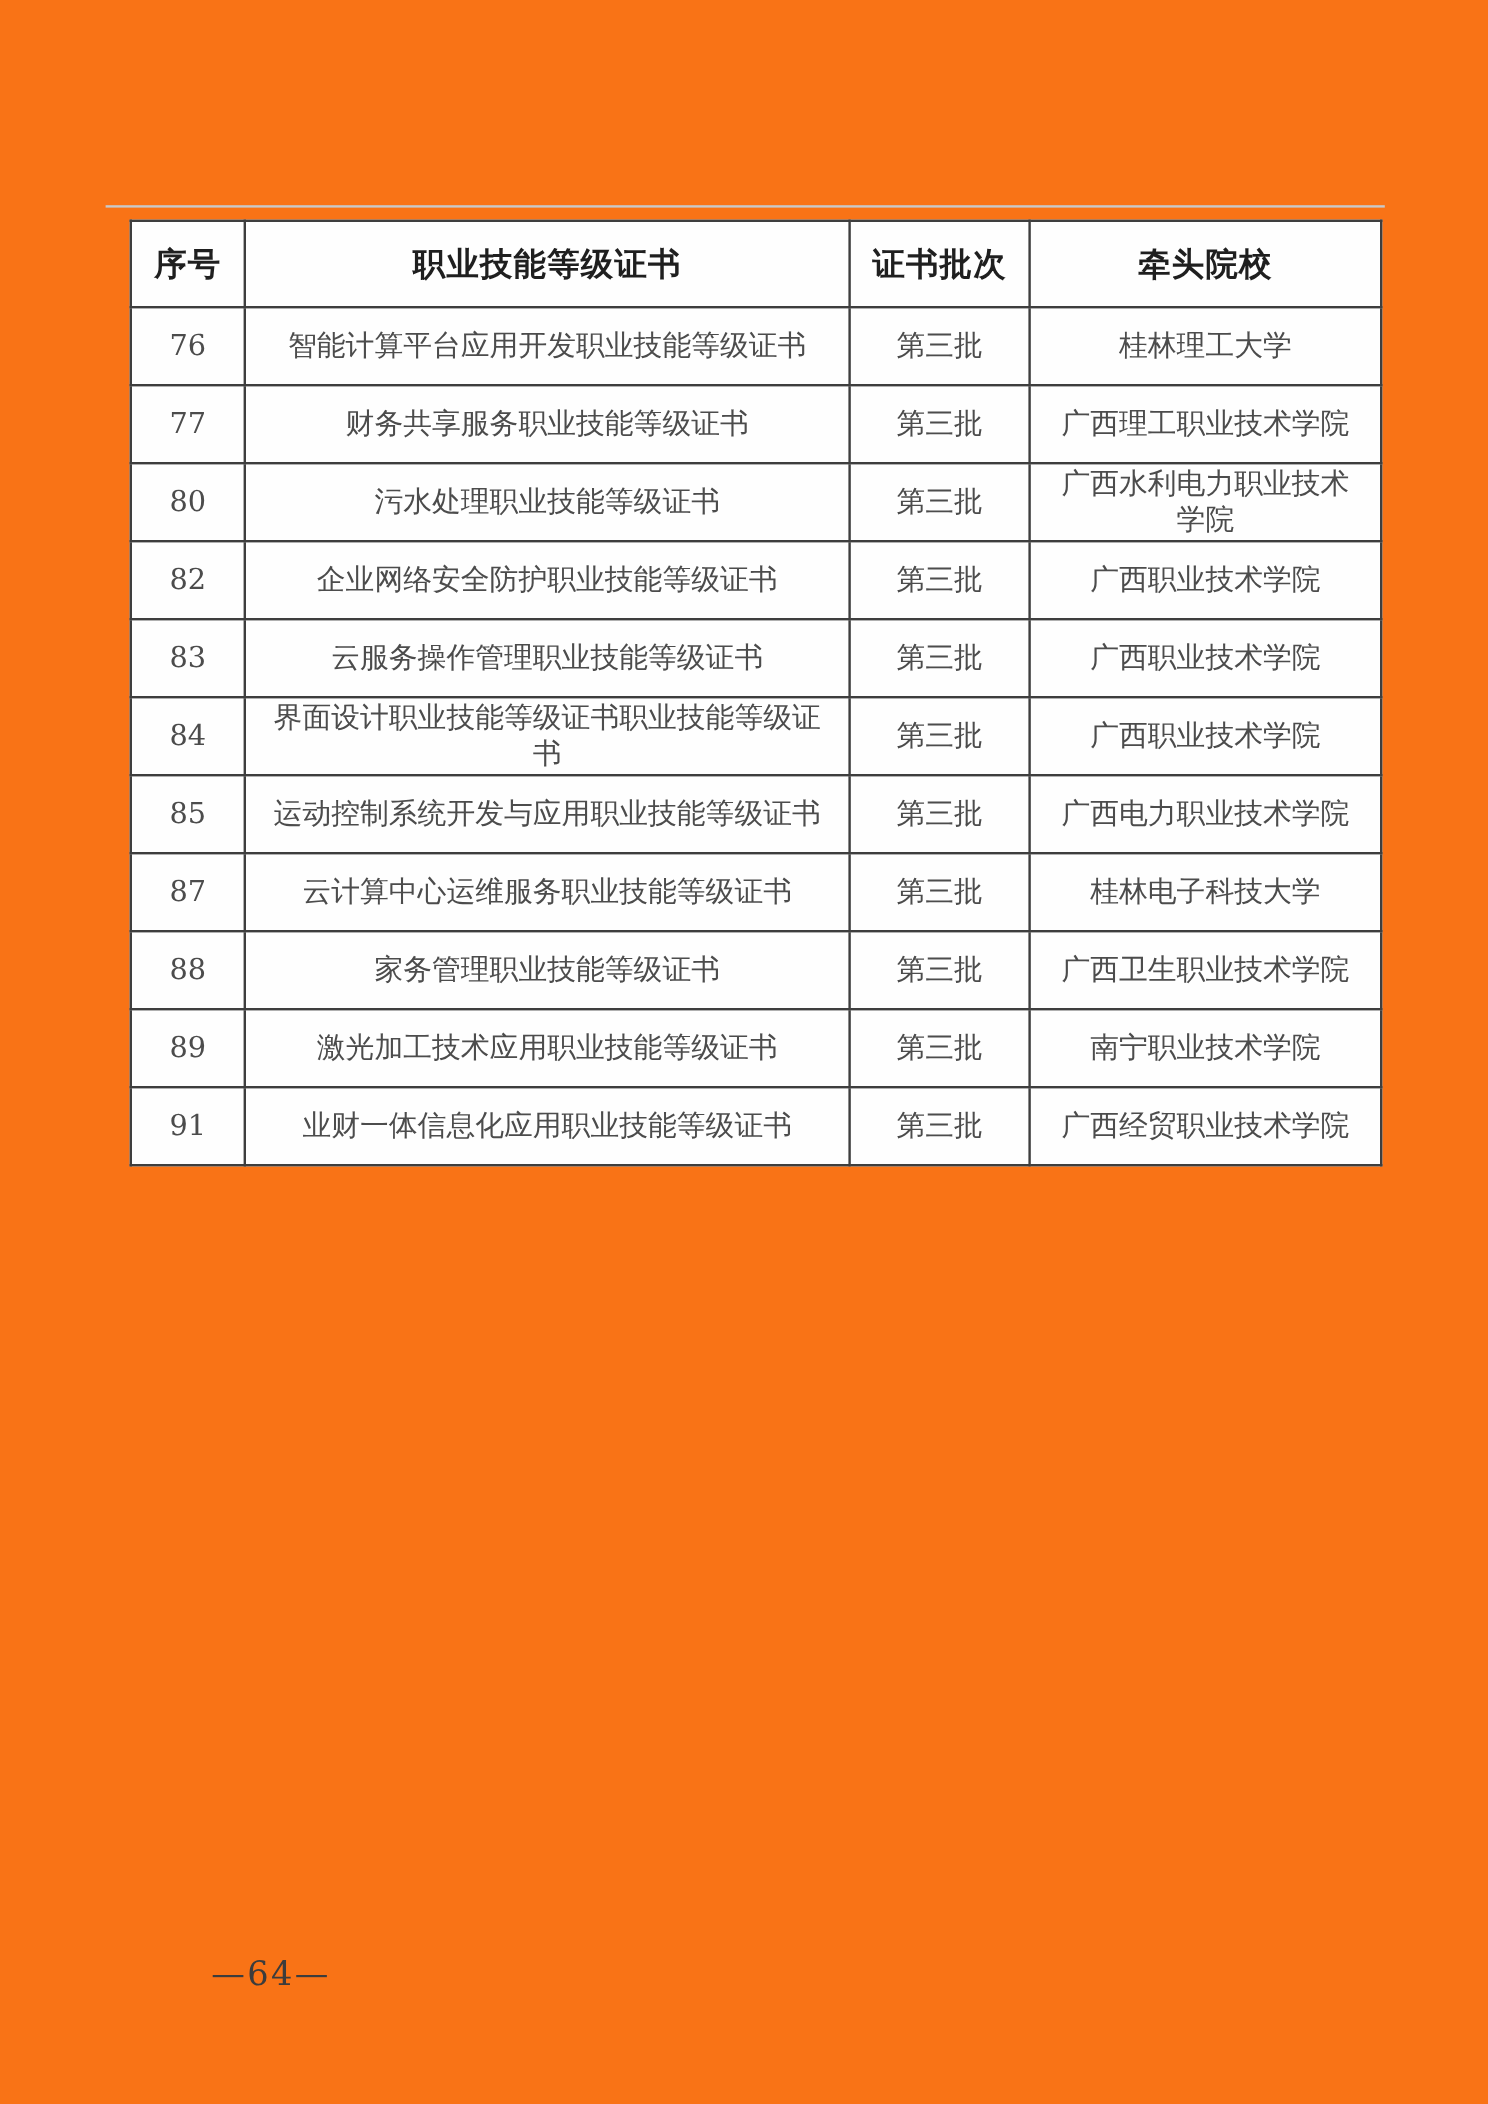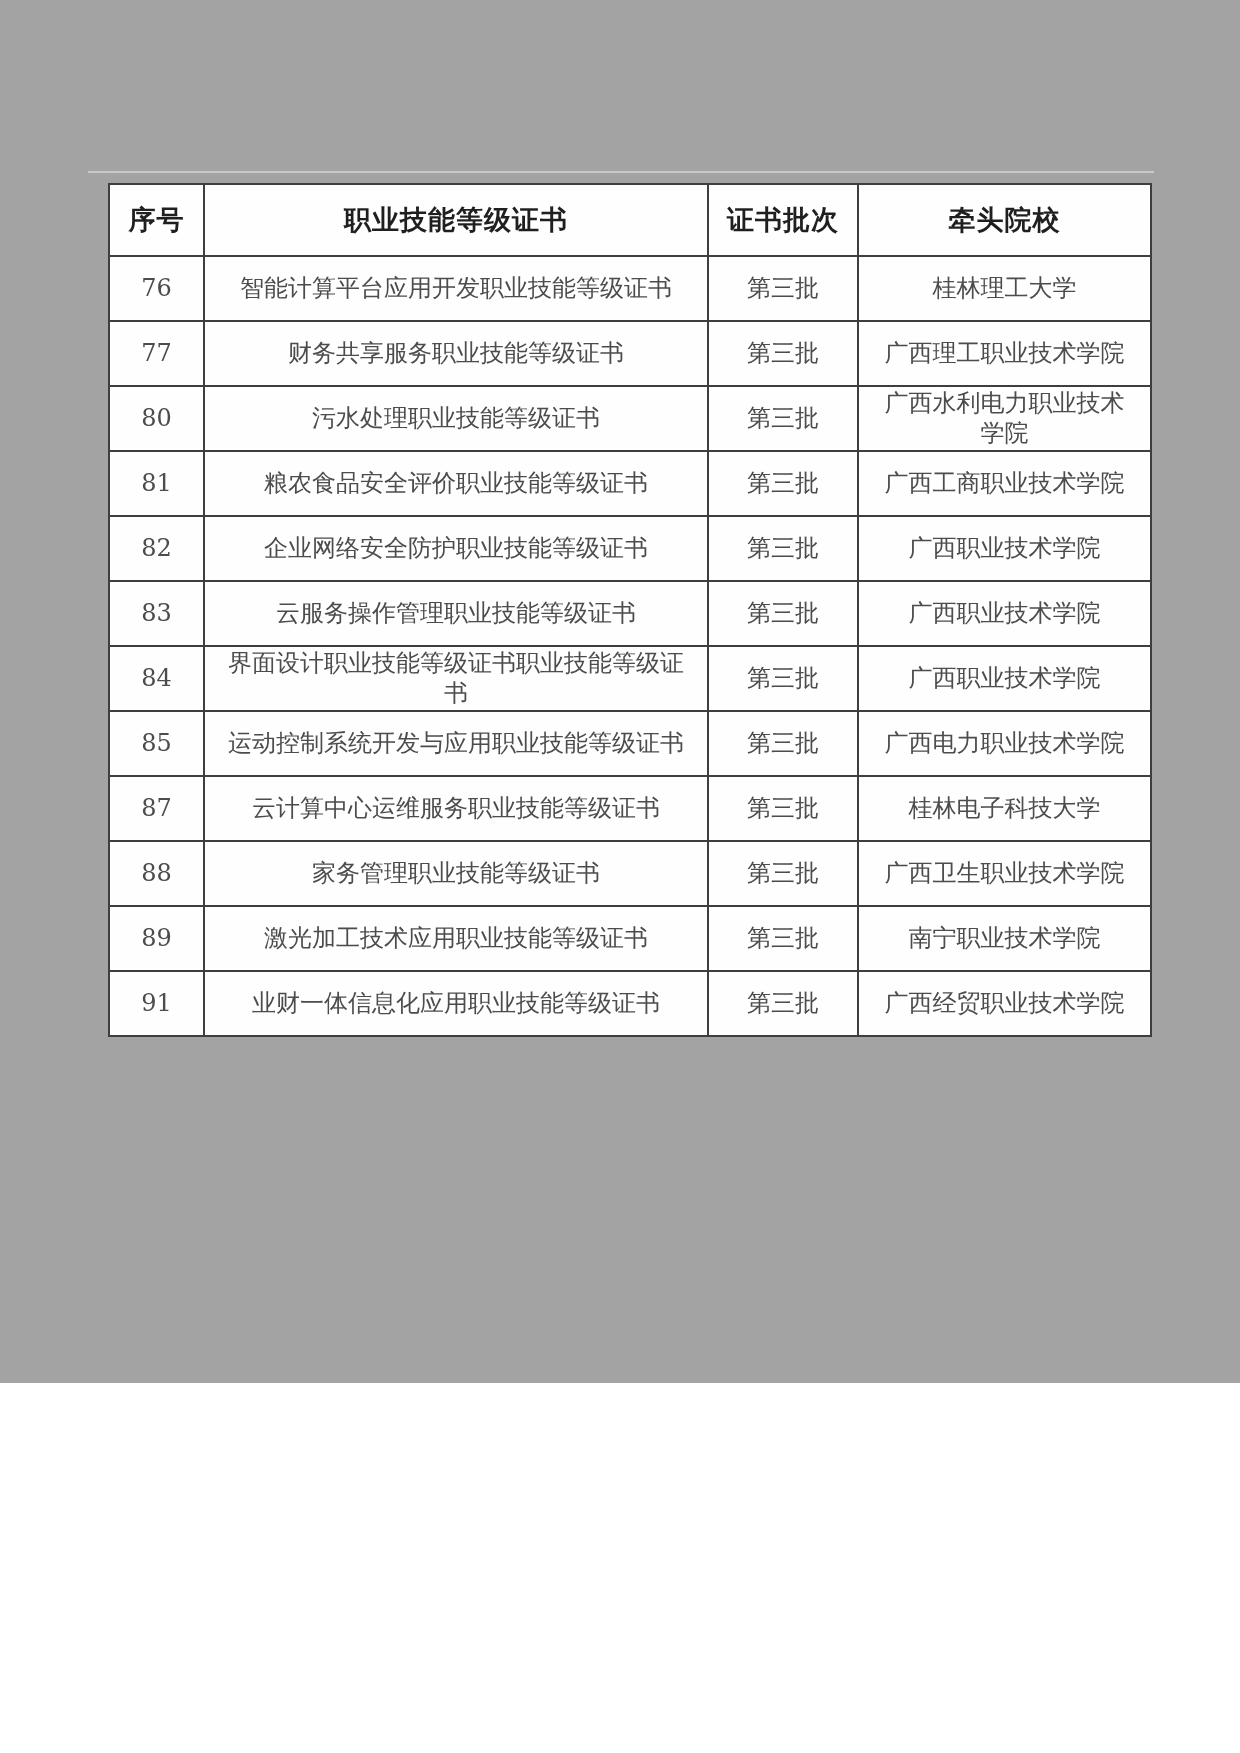--- a/index.html
+++ b/index.html
@@ -4,22 +4,22 @@
 <style>
   html, body {
     margin: 0;
     padding: 0;
     background: #ffffff;
     font-family: "DejaVu Serif", "Liberation Serif", serif;
   }
   .page {
     position: relative;
     width: 1240px;
-    height: 1383px;
-    background: #a3a3a3;
+    height: 1753px;
+    background: #f97316;
     overflow: hidden;
   }
   
   .scan-line {
     position: absolute;
     left: 88px;
     top: 171px;
     width: 1066px;
     height: 2px;
     background: #c9c9c9;
@@ -119,26 +119,20 @@
             <td class="col-batch">第三批</td>
             <td class="col-school">广西理工职业技术学院</td>
           </tr>
           <tr>
             <td class="col-no">80</td>
             <td class="col-certificate">污水处理职业技能等级证书</td>
             <td class="col-batch">第三批</td>
             <td class="col-school">广西水利电力职业技术学院</td>
           </tr>
           <tr>
-            <td class="col-no">81</td>
-            <td class="col-certificate">粮农食品安全评价职业技能等级证书</td>
-            <td class="col-batch">第三批</td>
-            <td class="col-school">广西工商职业技术学院</td>
-          </tr>
-          <tr>
             <td class="col-no">82</td>
             <td class="col-certificate">企业网络安全防护职业技能等级证书</td>
             <td class="col-batch">第三批</td>
             <td class="col-school">广西职业技术学院</td>
           </tr>
           <tr>
             <td class="col-no">83</td>
             <td class="col-certificate">云服务操作管理职业技能等级证书</td>
             <td class="col-batch">第三批</td>
             <td class="col-school">广西职业技术学院</td>

